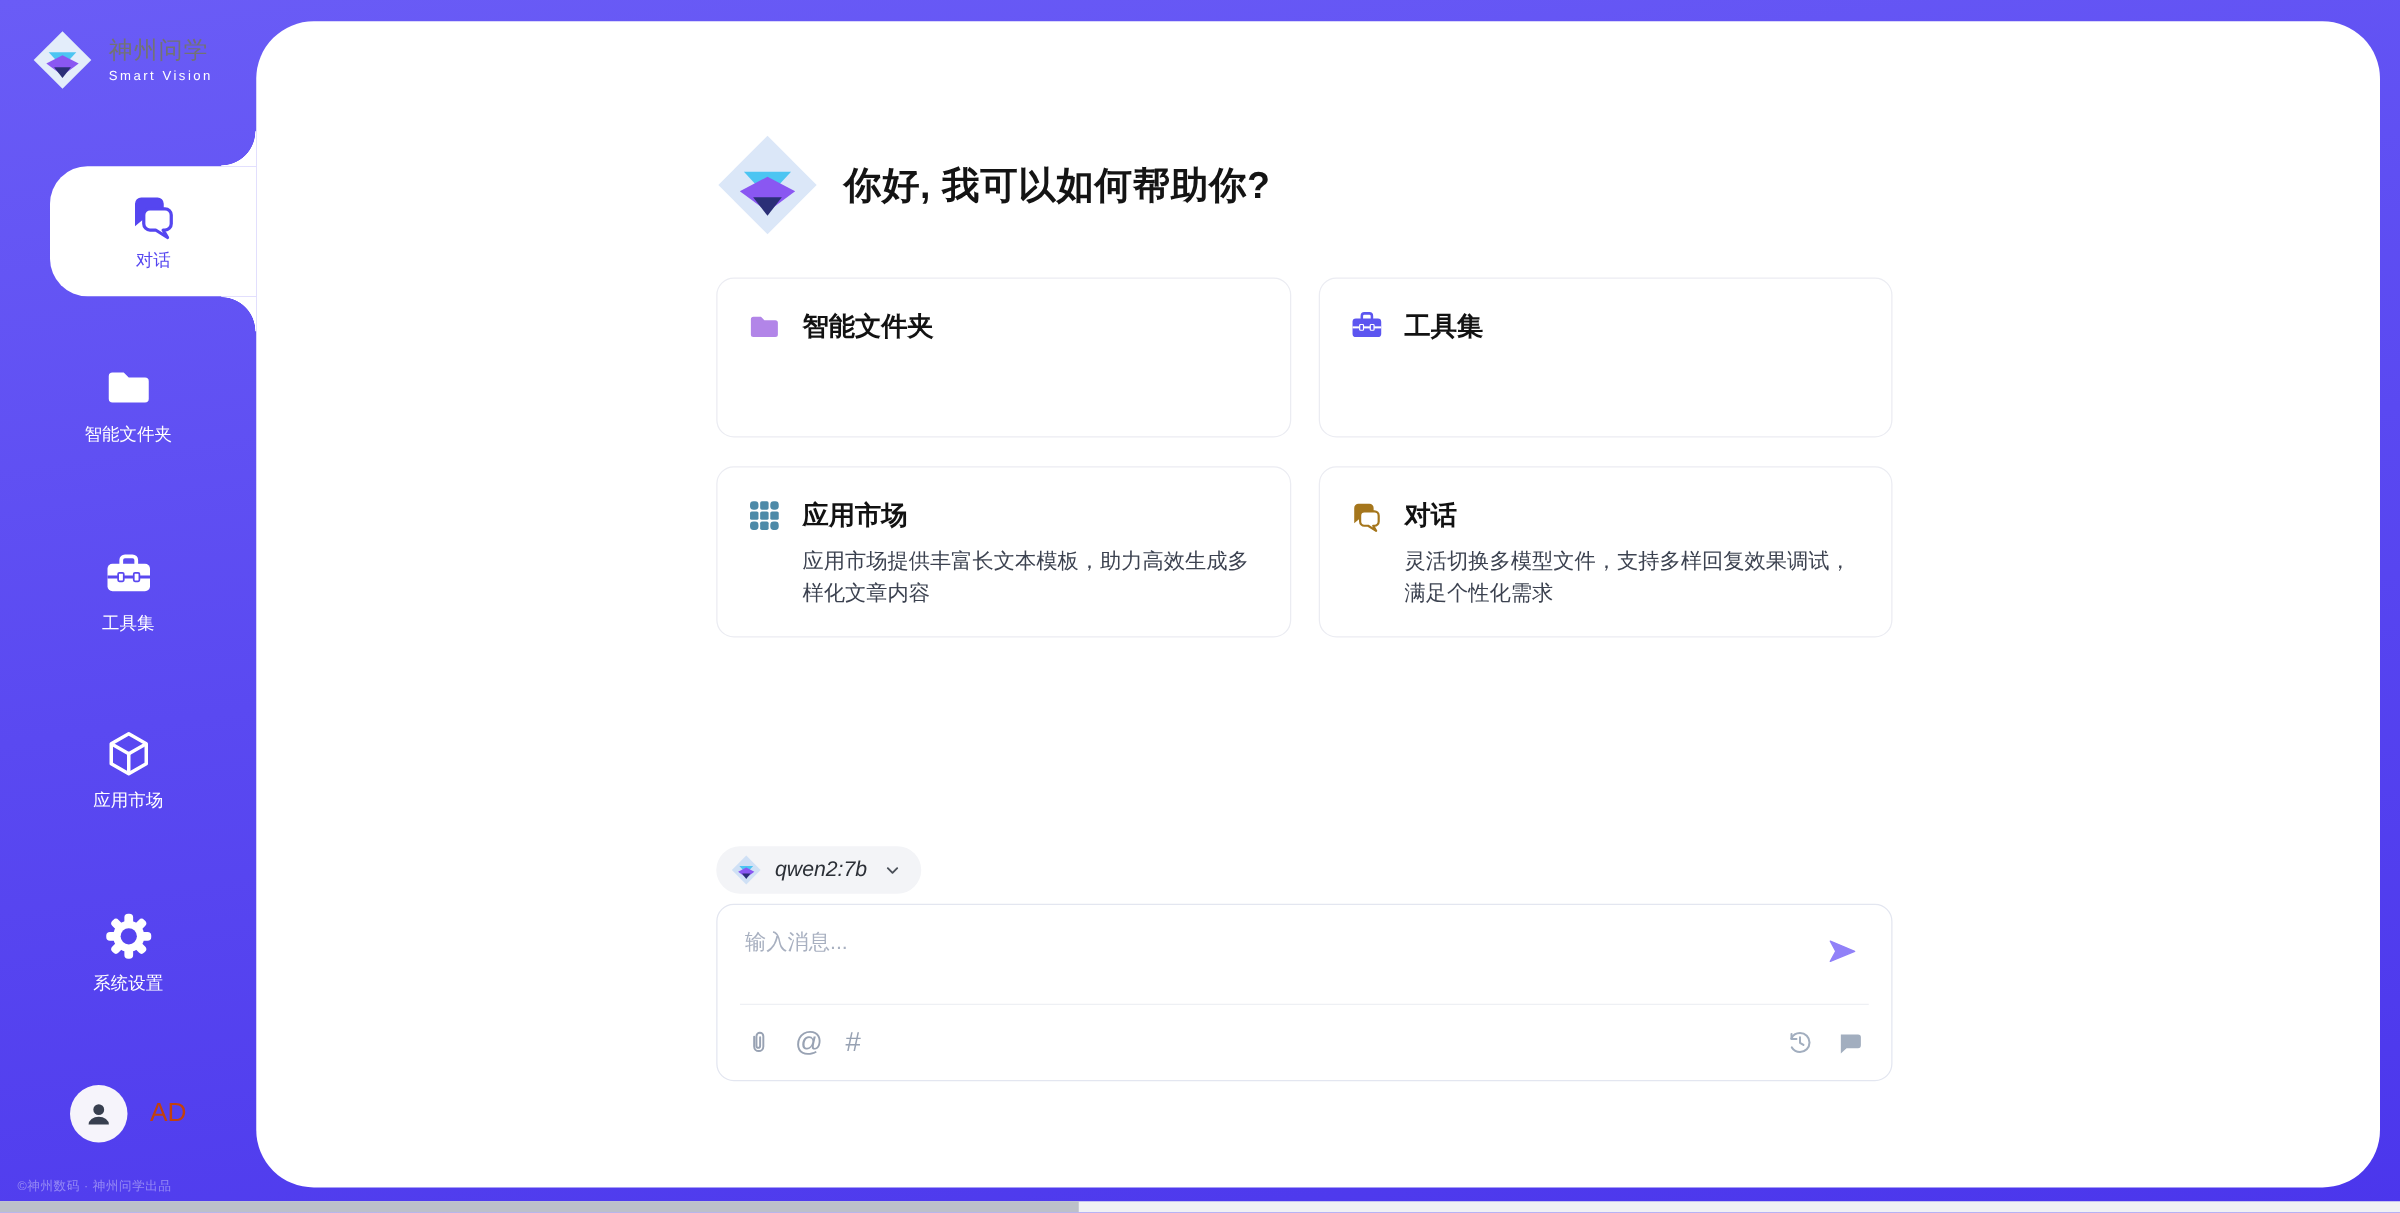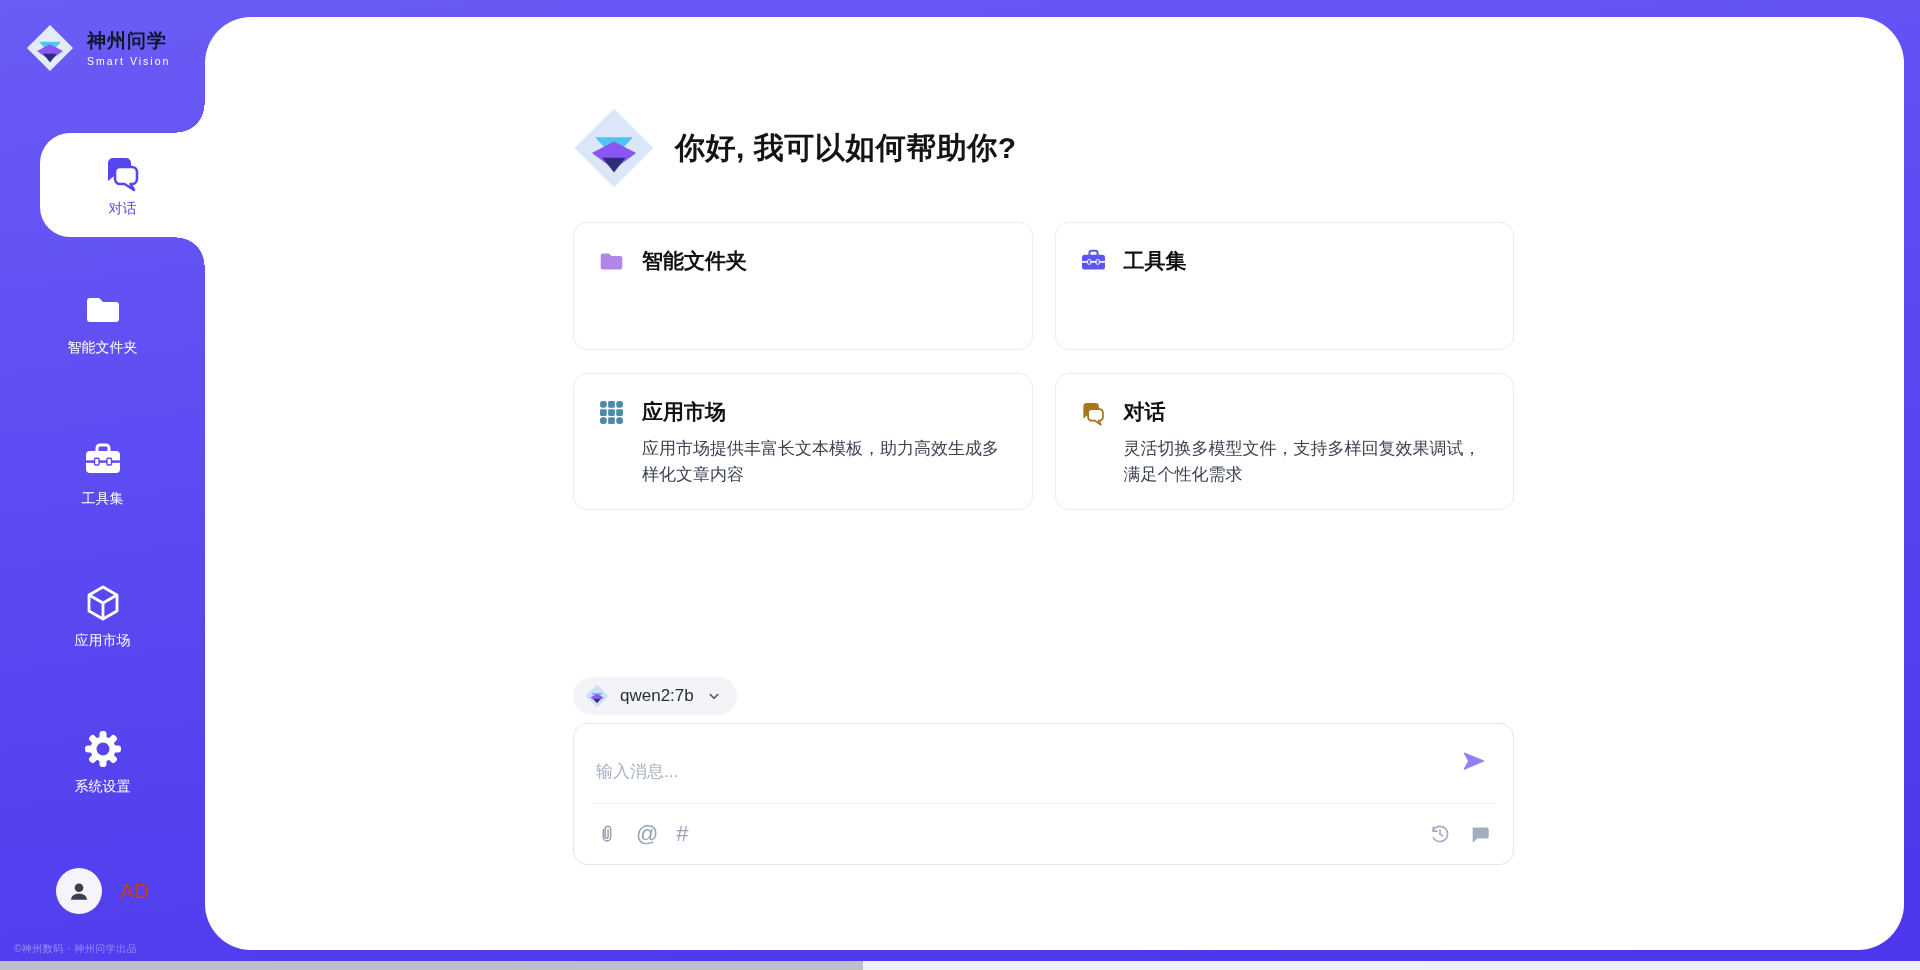--- a/index.html
+++ b/index.html
@@ -7,21 +7,21 @@
   body {
     font-family:"Liberation Sans","DejaVu Sans",sans-serif;
     background:linear-gradient(172deg,#6a5cf6 0%,#5a49f1 48%,#4b36ec 100%);
     position:relative;
   }
 
   
   .sidebar { position:absolute; left:0; top:0; bottom:0; width:205px; z-index:2; }
   .logo { position:absolute; left:26px; top:24px; display:flex; align-items:center; gap:13px; }
   .logo .dmn { width:48px; height:48px; }
-  .logo-name { color:#0f172a; font-size:19px; font-weight:bold; letter-spacing:1px; line-height:1.25; }
+  .logo-name { color:#737373; font-size:19px; font-weight:normal; letter-spacing:1px; line-height:1.25; }
   .logo-sub { color:#fff; font-size:10.5px; letter-spacing:2px; margin-top:2px; }
 
   .nav-item { position:absolute; left:0; width:205px; display:flex; flex-direction:column;
               align-items:center; gap:9px; color:#fff; cursor:pointer; }
   .nav-item .nav-ic { width:40px; height:40px; }
   .nav-label { font-size:14px; }
 
   .nav-active { position:absolute; left:40px; right:0; top:133px; height:104px; background:#fff;
                 border-radius:30px 0 0 30px; display:flex; flex-direction:column; align-items:center;
                 justify-content:center; gap:8px; color:#5546f0; cursor:pointer; }
@@ -53,29 +53,29 @@
   .card { background:#fff; border:1px solid #ebecf2; border-radius:14px; min-height:128px;
           padding:24px 26px 20px 24px; cursor:pointer; }
   .card-head { display:flex; align-items:center; gap:17px; }
   .card-head svg { width:27px; height:27px; flex:0 0 auto; }
   .card-title { font-size:21px; font-weight:bold; color:#121212; }
   .card-desc { margin-left:44px; margin-top:10px; font-size:17px; line-height:1.55; color:#3c4250; }
 
   .model-pill { margin-top:167px; display:inline-flex; align-items:center; gap:11px; height:38px;
                 background:#f3f4f7; border:none; border-radius:19px; padding:0 14px 0 12px;
                 font-size:17px; color:#2b2f36; cursor:pointer;
-                font-family:"Liberation Sans","DejaVu Sans",sans-serif; }
+                font-family:"Liberation Sans","DejaVu Sans",sans-serif;font-style:italic; }
   .model-pill .dmn { width:24px; height:24px; }
   .model-pill svg.chev { width:18px; height:18px; }
 
   .composer { margin-top:8px; height:142px; border:1.5px solid #e3e6f0; border-radius:14px;
               background:#fff; position:relative; }
   .composer textarea { position:absolute; left:22px; top:18px; right:59px; height:48px;
                        border:none; outline:none; resize:none; font-size:17px; color:#404040;
-                       font-family:"Liberation Sans","DejaVu Sans",sans-serif; background:transparent;margin-top:18px; }
+                       font-family:"Liberation Sans","DejaVu Sans",sans-serif; background:transparent; }
   .composer textarea::placeholder { color:#a8b0c0; }
   .send-btn { position:absolute; right:24px; top:24px; width:30px; height:30px; border:none;
               background:transparent; color:#9181f8; cursor:pointer; }
   .send-btn svg { width:26px; height:26px; }
   .composer-divider { position:absolute; left:18px; right:18px; top:79px; border-top:1px solid #eef0f4; }
   .composer-tools { position:absolute; left:22px; right:22px; top:80px; bottom:0; display:flex;
                     align-items:center; justify-content:space-between; }
   .tools-left, .tools-right { display:flex; align-items:center; gap:18px; }
   .tool-btn { border:none; background:transparent; color:#98a2b3; cursor:pointer; display:flex;
               align-items:center; font-size:22px; line-height:1;

